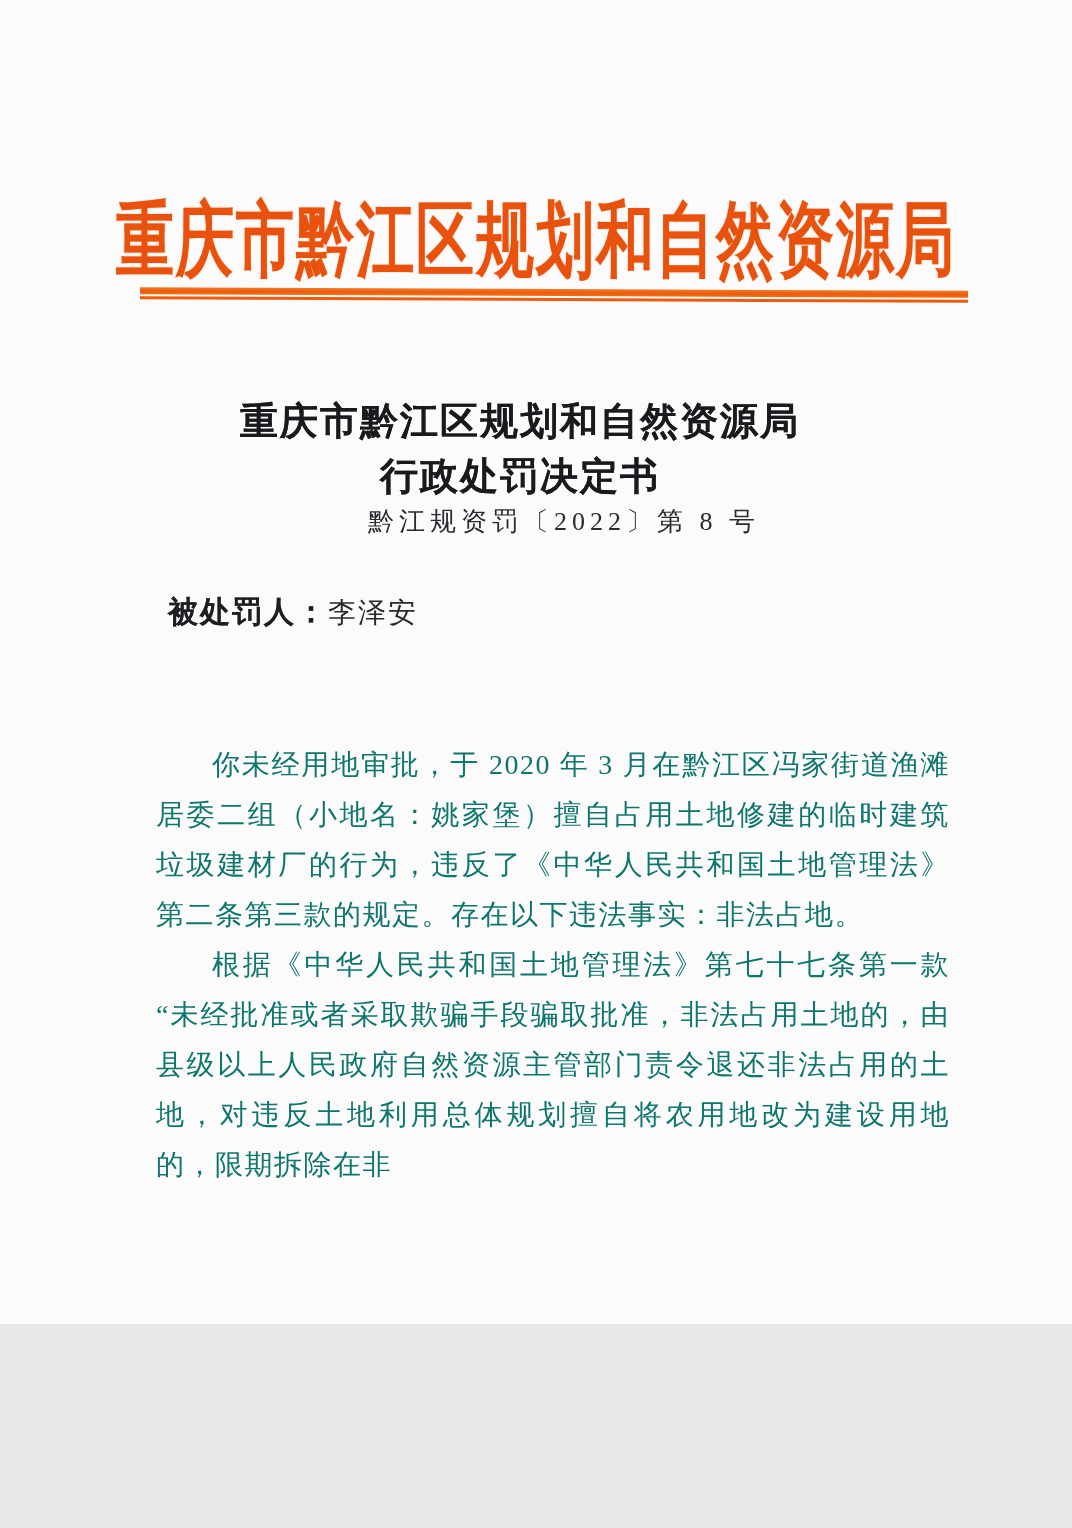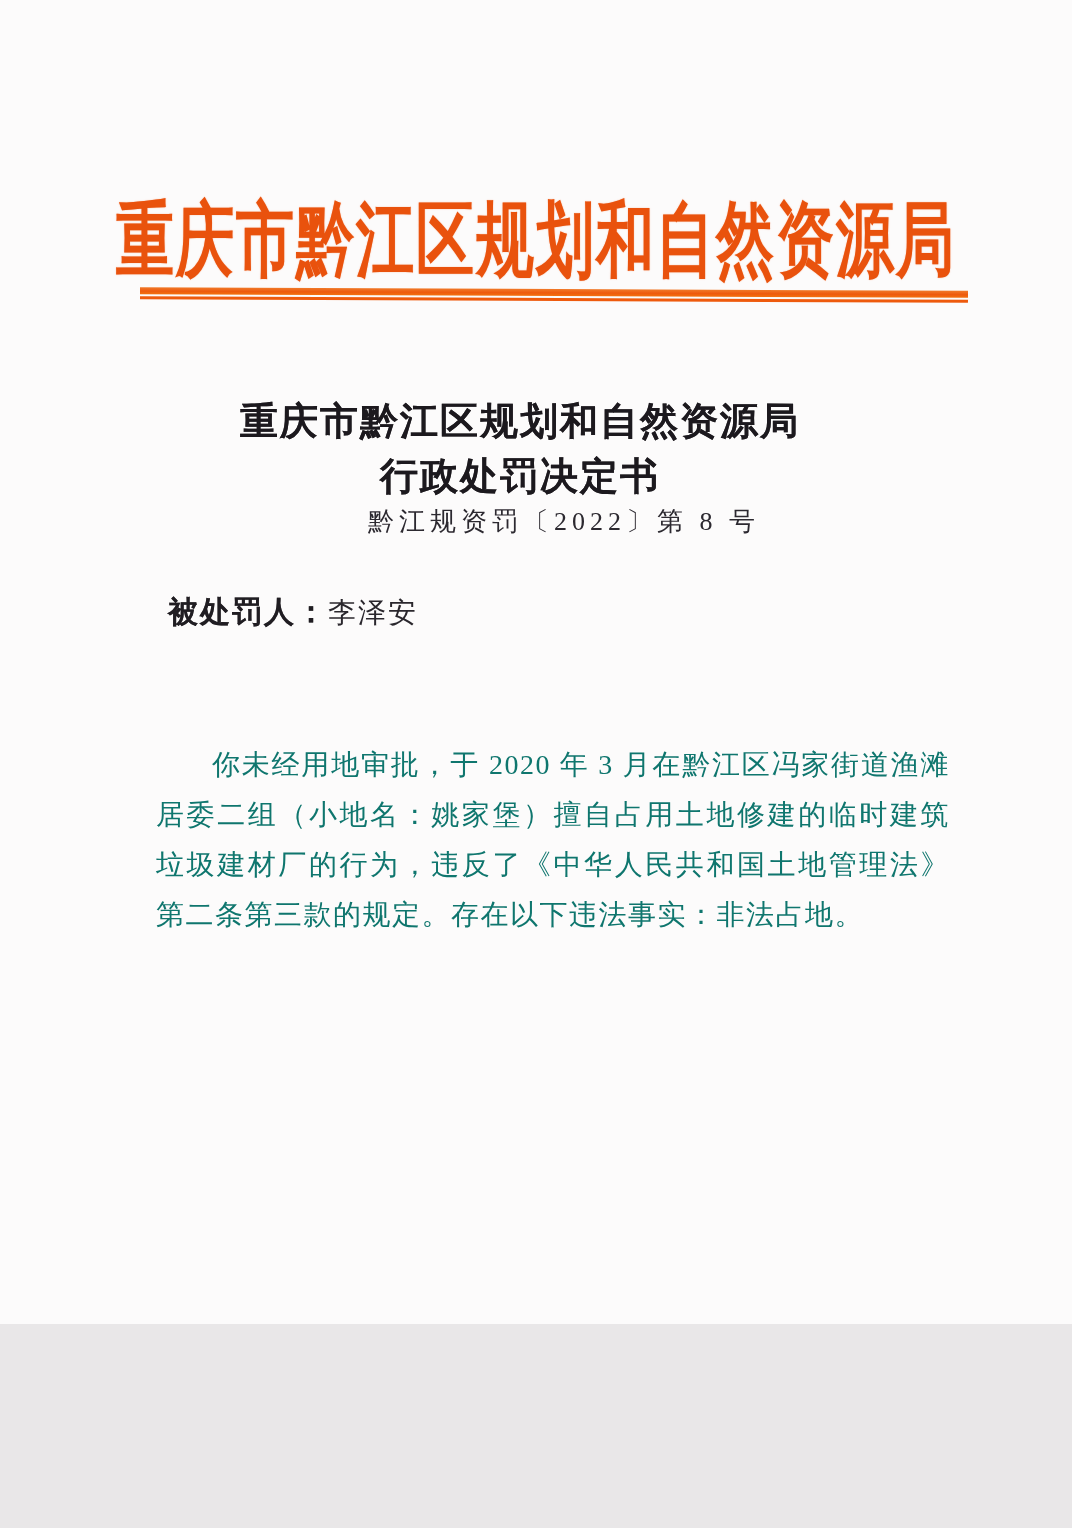--- a/index.html
+++ b/index.html
@@ -104,20 +104,21 @@
   <div class="doc-number">黔江规资罚〔2022〕第 8 号</div>
 
   <div class="fields">
     <div>
       <span class="label">被处罚人：</span><span class="value">李泽安</span>
     </div>
   </div>
 
   <div class="body-text">
     <p>你未经用地审批，于 2020 年 3 月在黔江区冯家街道渔滩居委二组（小地名：姚家堡）擅自占用土地修建的临时建筑垃圾建材厂的行为，违反了《中华人民共和国土地管理法》第二条第三款的规定。存在以下违法事实：非法占地。</p>
+    <p>根据《中华人民共和国土地管理法》第七十七条第一款 “未经批准或者采取欺骗手段骗取批准，非法占用土地的，由县级以上人民政府自然资源主管部门责令退还非法占用的土地，对违反土地利用总体规划擅自将农用地改为建设用地的，限期拆除在非</p>
   </div>
 
   <div class="page-number">— 1 —</div>
 
   <div class="foot-rule"></div>
 
   <div class="speck"></div>
 
   <div class="sheet-number">001</div>
 

